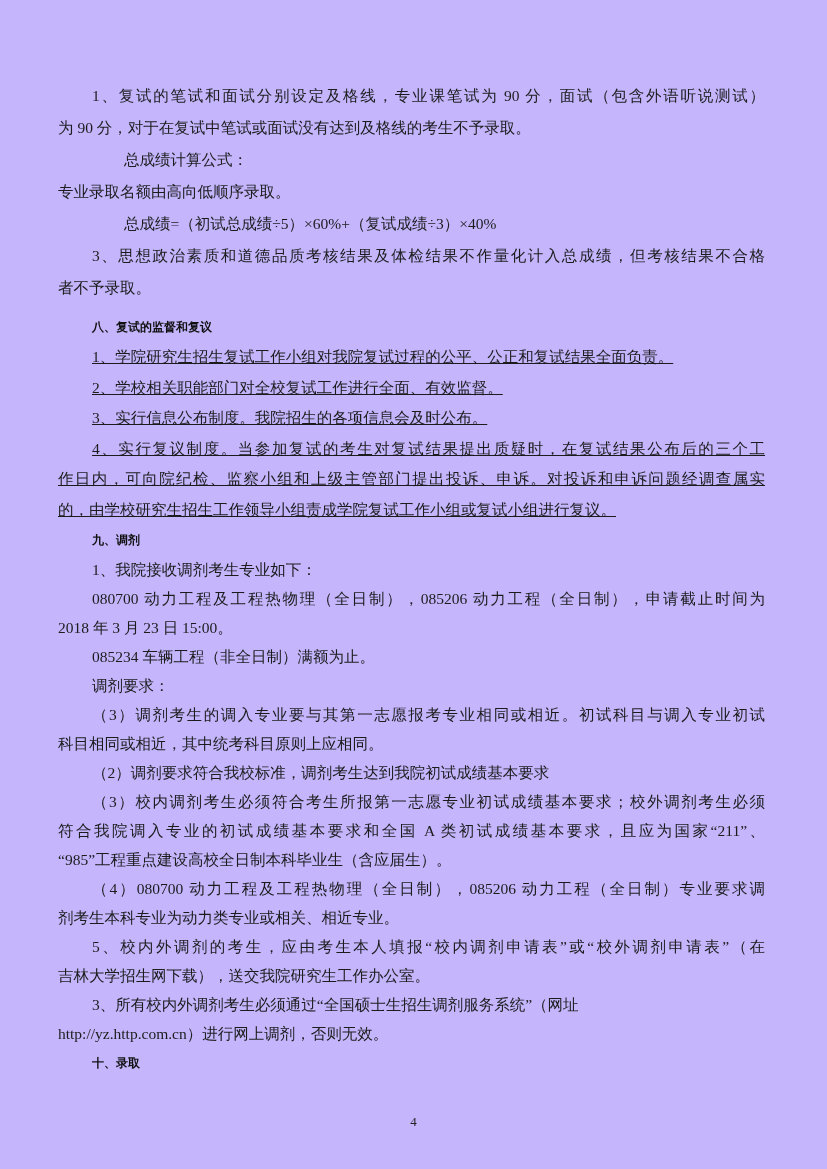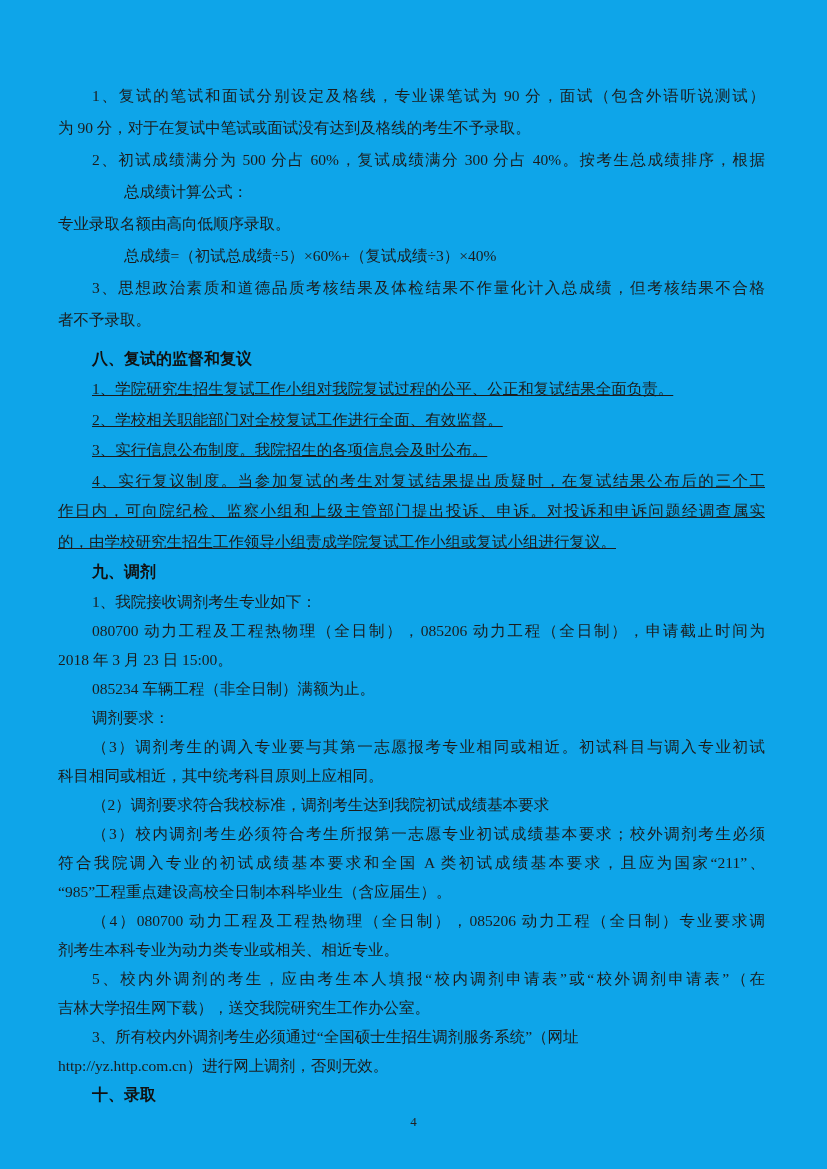--- a/index.html
+++ b/index.html
@@ -4,21 +4,21 @@
 <style>
   html, body {
     margin: 0;
     padding: 0;
     background: #ffffff;
   }
   .page {
     position: relative;
     width: 827px;
     height: 1169px;
-    background: #0ea5e9;
+    background: #c4b5fd;
     overflow: hidden;
   }
   .content {
     position: absolute;
     left: 58px;
     top: 80px;
     width: 707px;
     color: #1c1c1c;
     font-family: "Liberation Serif", "DejaVu Serif", serif;
     font-size: 15.5px;
@@ -27,21 +27,21 @@
   .line {
     margin: 0;
   }
   
   .sec-0 .line { line-height: 32px; }
   .sec-1 .line { line-height: 30.5px; text-decoration: underline; }
   .sec-2 .line { line-height: 29px; }
   .heading {
     font-family: Liberation Sans, sans-serif;
     font-weight: bold;
-    font-size: 16px;
+    font-size: 12px;
     line-height: 30px;
     text-indent: 34px;
     color: #111111;
   }
   .sec-1 .heading { margin-top: 8px; }
   .indent-0 { text-indent: 0; }
   .indent-2 { text-indent: 34px; }
   .indent-4 { text-indent: 66px; }
   
   .full {
@@ -61,21 +61,20 @@
   }
 </style>
 </head>
 <body>
 
 <div class="page">
   <div class="content" id="content">
       <div class="section sec-0">
         <div class="line indent-2 full">1、复试的笔试和面试分别设定及格线，专业课笔试为 90 分，面试（包含外语听说测试）</div>
         <div class="line indent-0">为 90 分，对于在复试中笔试或面试没有达到及格线的考生不予录取。</div>
-        <div class="line indent-2 full">2、初试成绩满分为 500 分占 60%，复试成绩满分 300 分占 40%。按考生总成绩排序，根据</div>
         <div class="line indent-4">总成绩计算公式：</div>
         <div class="line indent-0">专业录取名额由高向低顺序录取。</div>
         <div class="line indent-4">总成绩=（初试总成绩÷5）×60%+（复试成绩÷3）×40%</div>
         <div class="line indent-2 full">3、思想政治素质和道德品质考核结果及体检结果不作量化计入总成绩，但考核结果不合格</div>
         <div class="line indent-0">者不予录取。</div>
       </div>
       <div class="section sec-1">
         <div class="heading">八、复试的监督和复议</div>
         <div class="line indent-2">1、学院研究生招生复试工作小组对我院复试过程的公平、公正和复试结果全面负责。</div>
         <div class="line indent-2">2、学校相关职能部门对全校复试工作进行全面、有效监督。</div>

